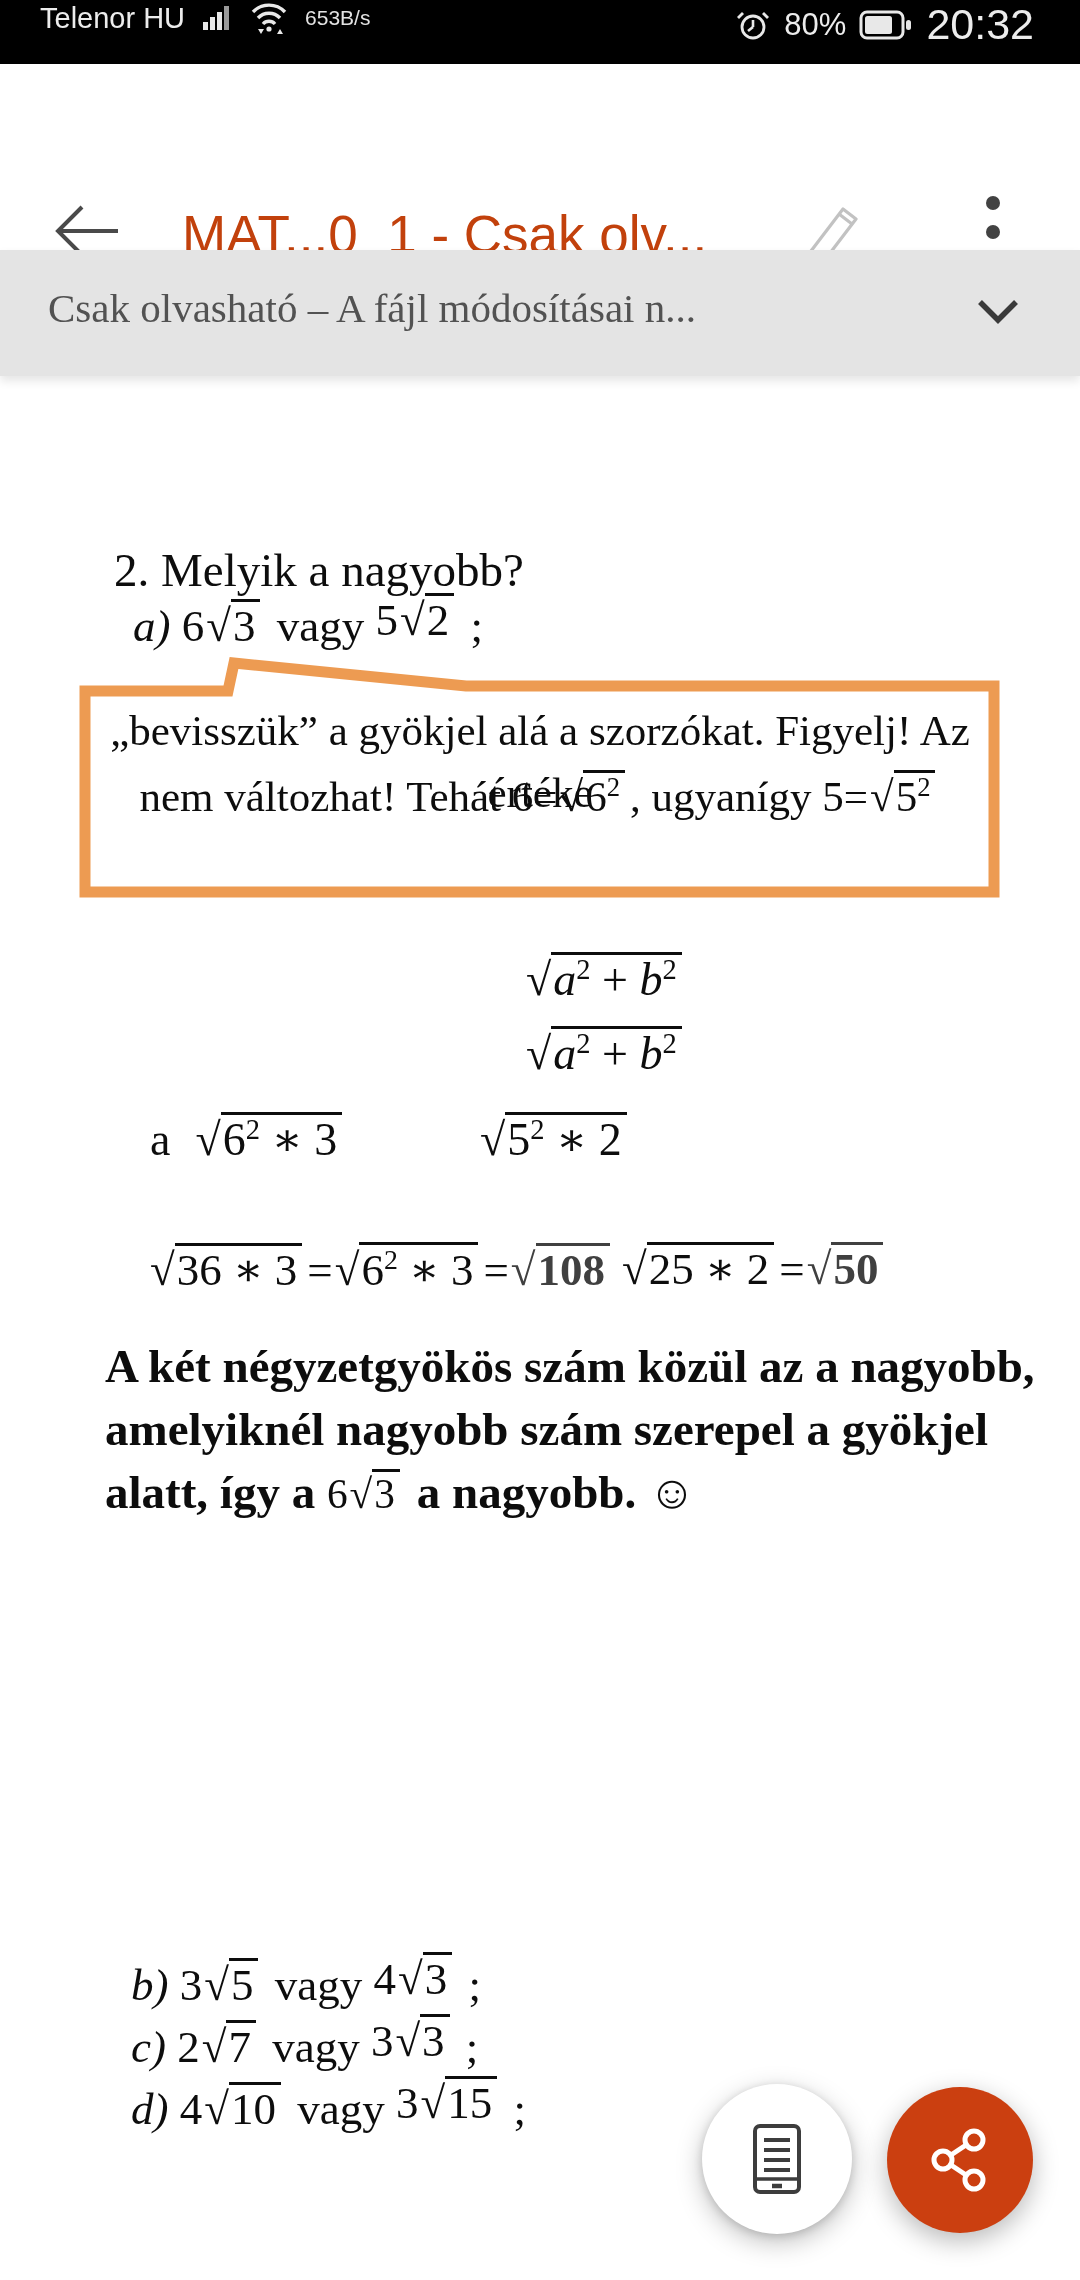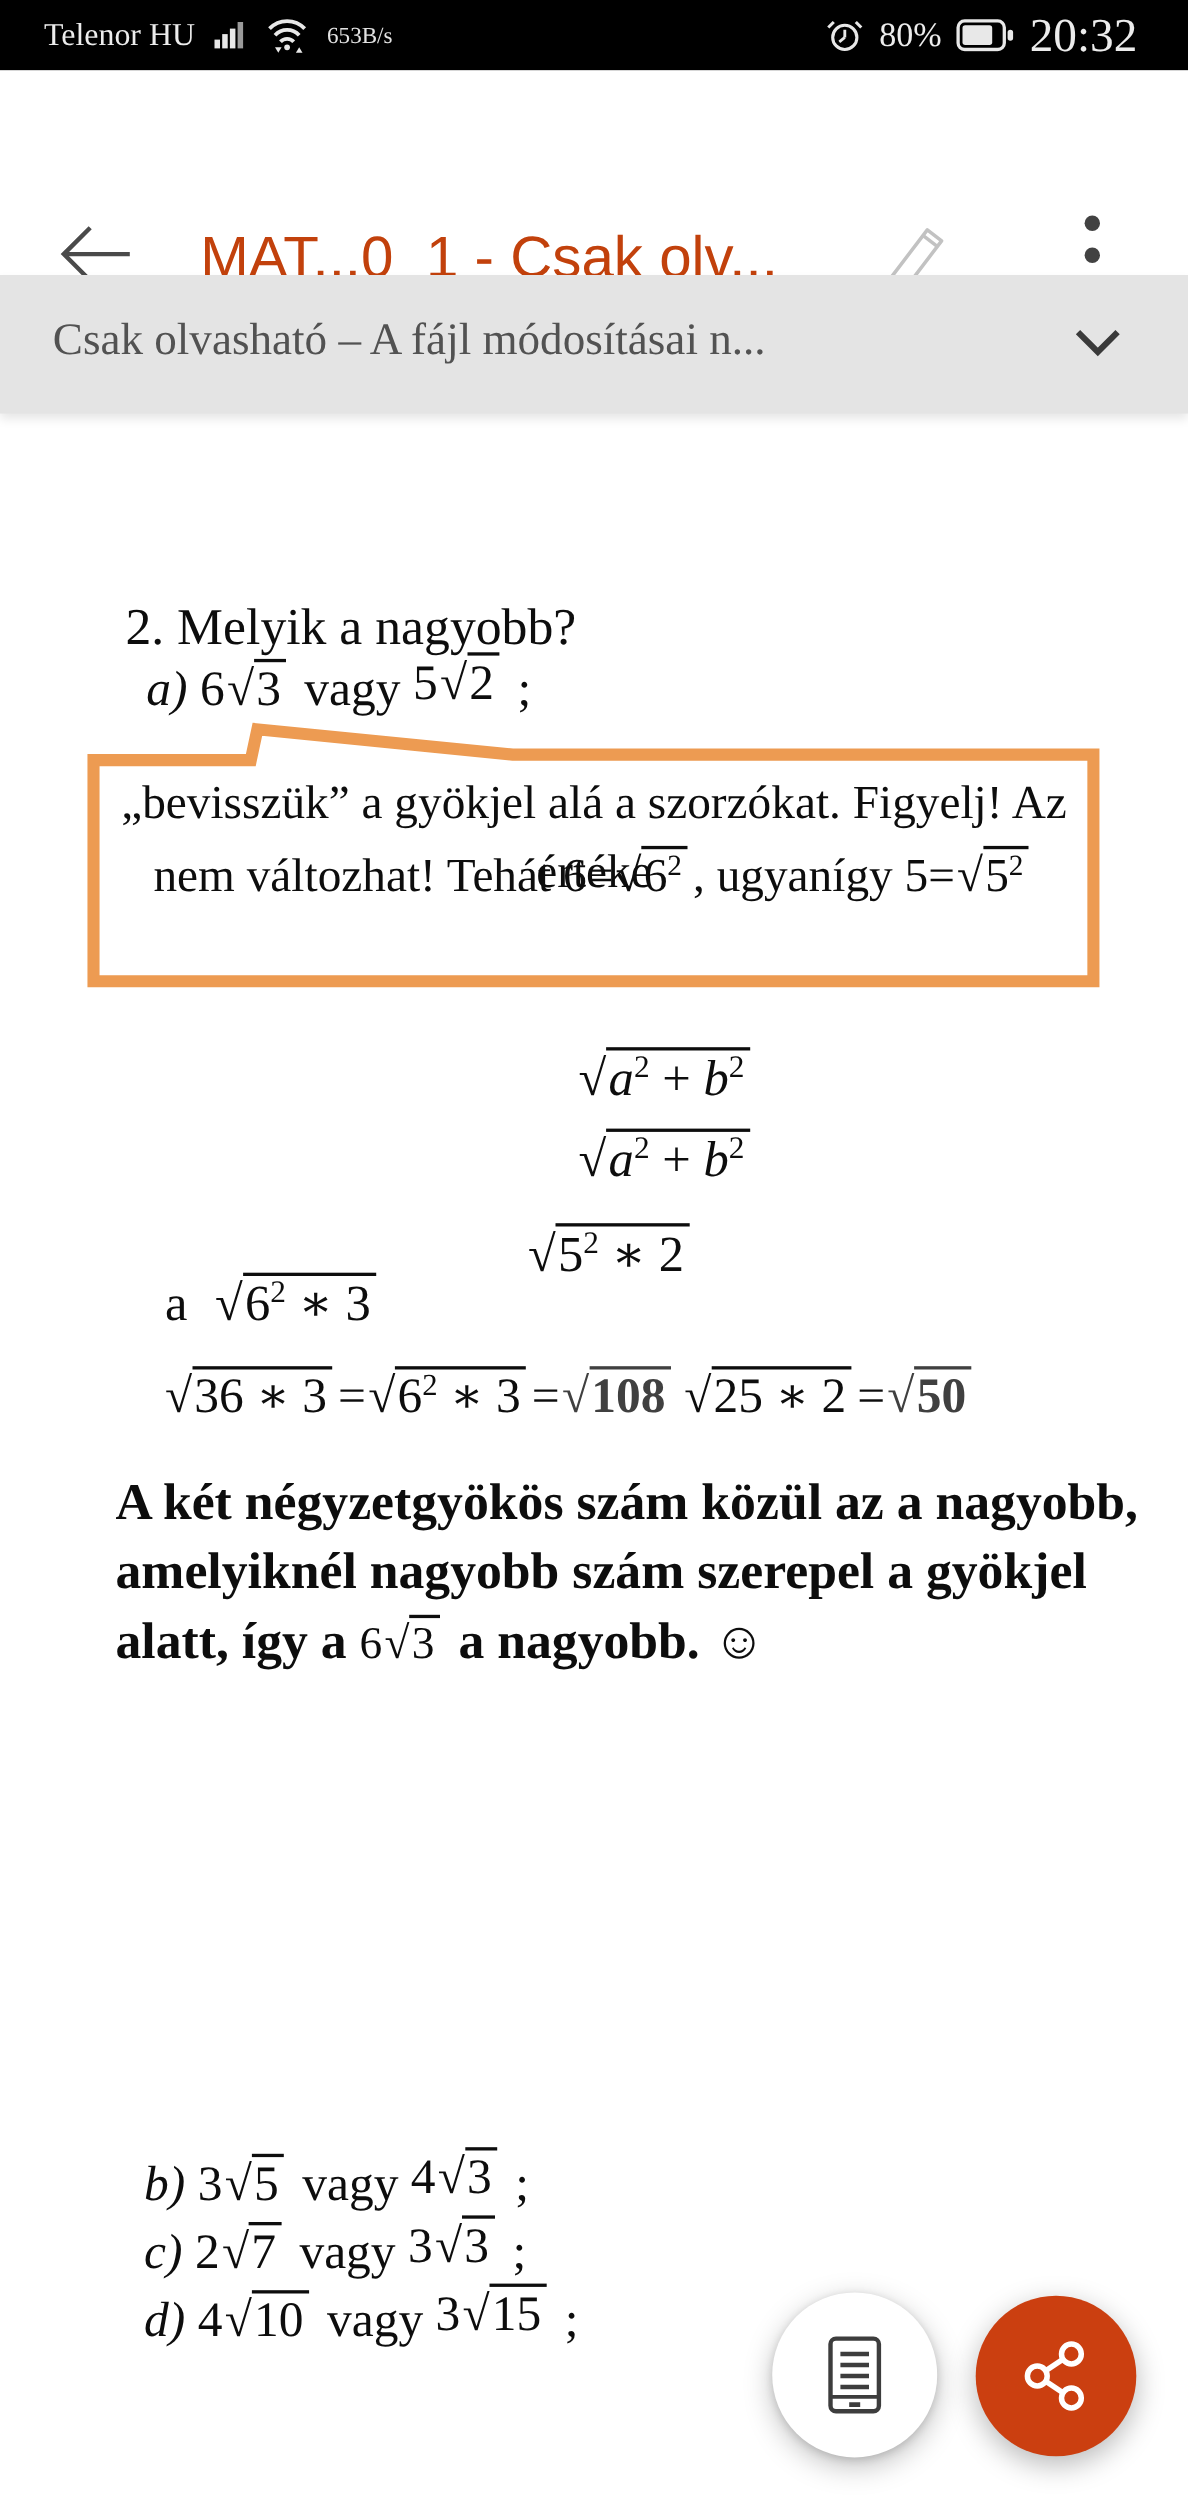--- a/index.html
+++ b/index.html
@@ -1,22 +1,22 @@
 <!DOCTYPE html>
 <html><head>
 <meta charset="utf-8">
 <style>
   html,body{margin:0;padding:0;background:#fff;}
   .phone{position:relative;width:1080px;height:2280px;background:#fff;overflow:hidden;
          font-family:"Liberation Sans","DejaVu Sans",sans-serif;}
 
   
   .status{position:absolute;top:0;left:0;width:1080px;height:64px;background:#000;
-          box-sizing:border-box;display:flex;align-items:center;justify-content:space-between;
-          padding:0 46px 0 40px;color:#ececec;font-family:Liberation Serif, serif;}
+          box-sizing:border-box;display:flex;align-items:flex-start;justify-content:space-between;
+          padding:0 46px 0 40px;color:#ececec;}
   .sb-left{display:flex;align-items:center;gap:16px;}
   .sb-right{display:flex;align-items:center;gap:13px;}
   .carrier{font-size:29px;}
   .speed{display:flex;align-items:flex-start;font-size:21px;line-height:22px;color:#e2e2e2;}
   .pct{font-size:31px;}
   .time{font-size:43px;}
 
   
   .header{position:absolute;top:64px;left:0;width:1080px;height:186px;background:#fff;}
   .iconbtn{position:absolute;background:none;border:none;padding:0;margin:0;cursor:pointer;}
@@ -44,21 +44,21 @@
   .rs{display:inline-block;}
   .rad{display:inline-block;border-top:3px solid currentColor;padding:0 5px 1px 2px;line-height:1.08;}
   .rad sup{font-size:.62em;vertical-align:super;}
   .heading{left:89px;top:543px;font-size:47px;margin-left:25px;}
   .item-a{left:133px;top:599px;font-size:45px;}
   .callout-svg{position:absolute;left:68px;top:650px;}
   .callout-text{position:absolute;left:95px;top:700px;width:890px;text-align:center;font-size:43px;}
   .callout-text .cline{height:66px;line-height:62px;}
   .w1{left:524px;top:952px;font-size:46px;}
   .w2{left:524px;top:1026px;font-size:46px;}
-  .w3{left:150px;top:1112px;font-size:46px;margin-top:45px;}
+  .w3{left:150px;top:1112px;font-size:46px;}
   .w4{left:478px;top:1112px;font-size:46px;}
   .e1{left:148px;top:1242px;font-size:45px;}
   .e2{left:620px;top:1242px;font-size:45px;}
   .conclusion{position:absolute;left:105px;top:1336px;width:900px;font-size:47px;font-weight:700;}
   .conclusion .cline{height:63px;line-height:60px;white-space:nowrap;}
   .item-b{left:131px;top:1958px;font-size:45px;}
   .item-c{left:131px;top:2020px;font-size:45px;}
   .item-d{left:131px;top:2082px;font-size:45px;text-align:center;}
 
   

